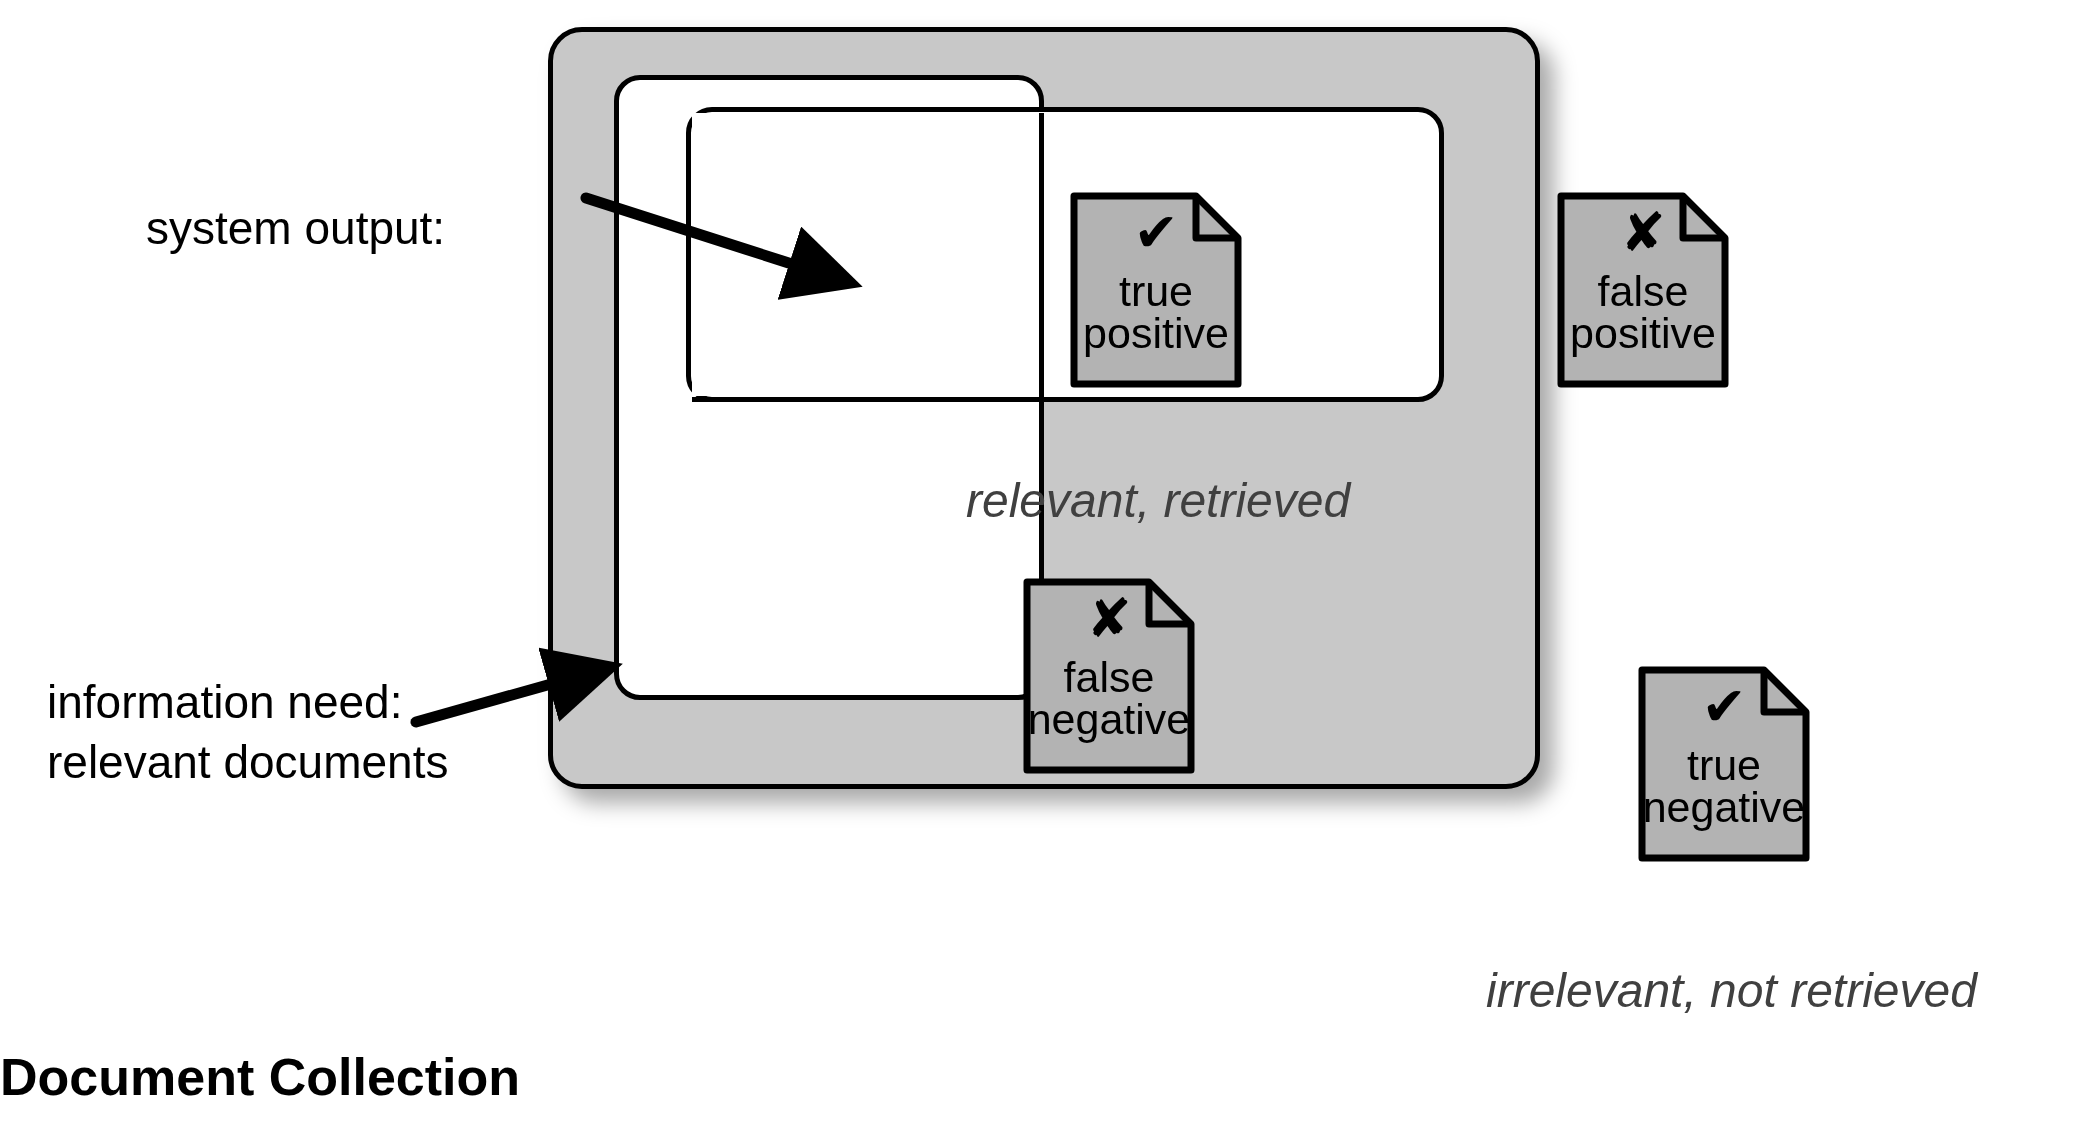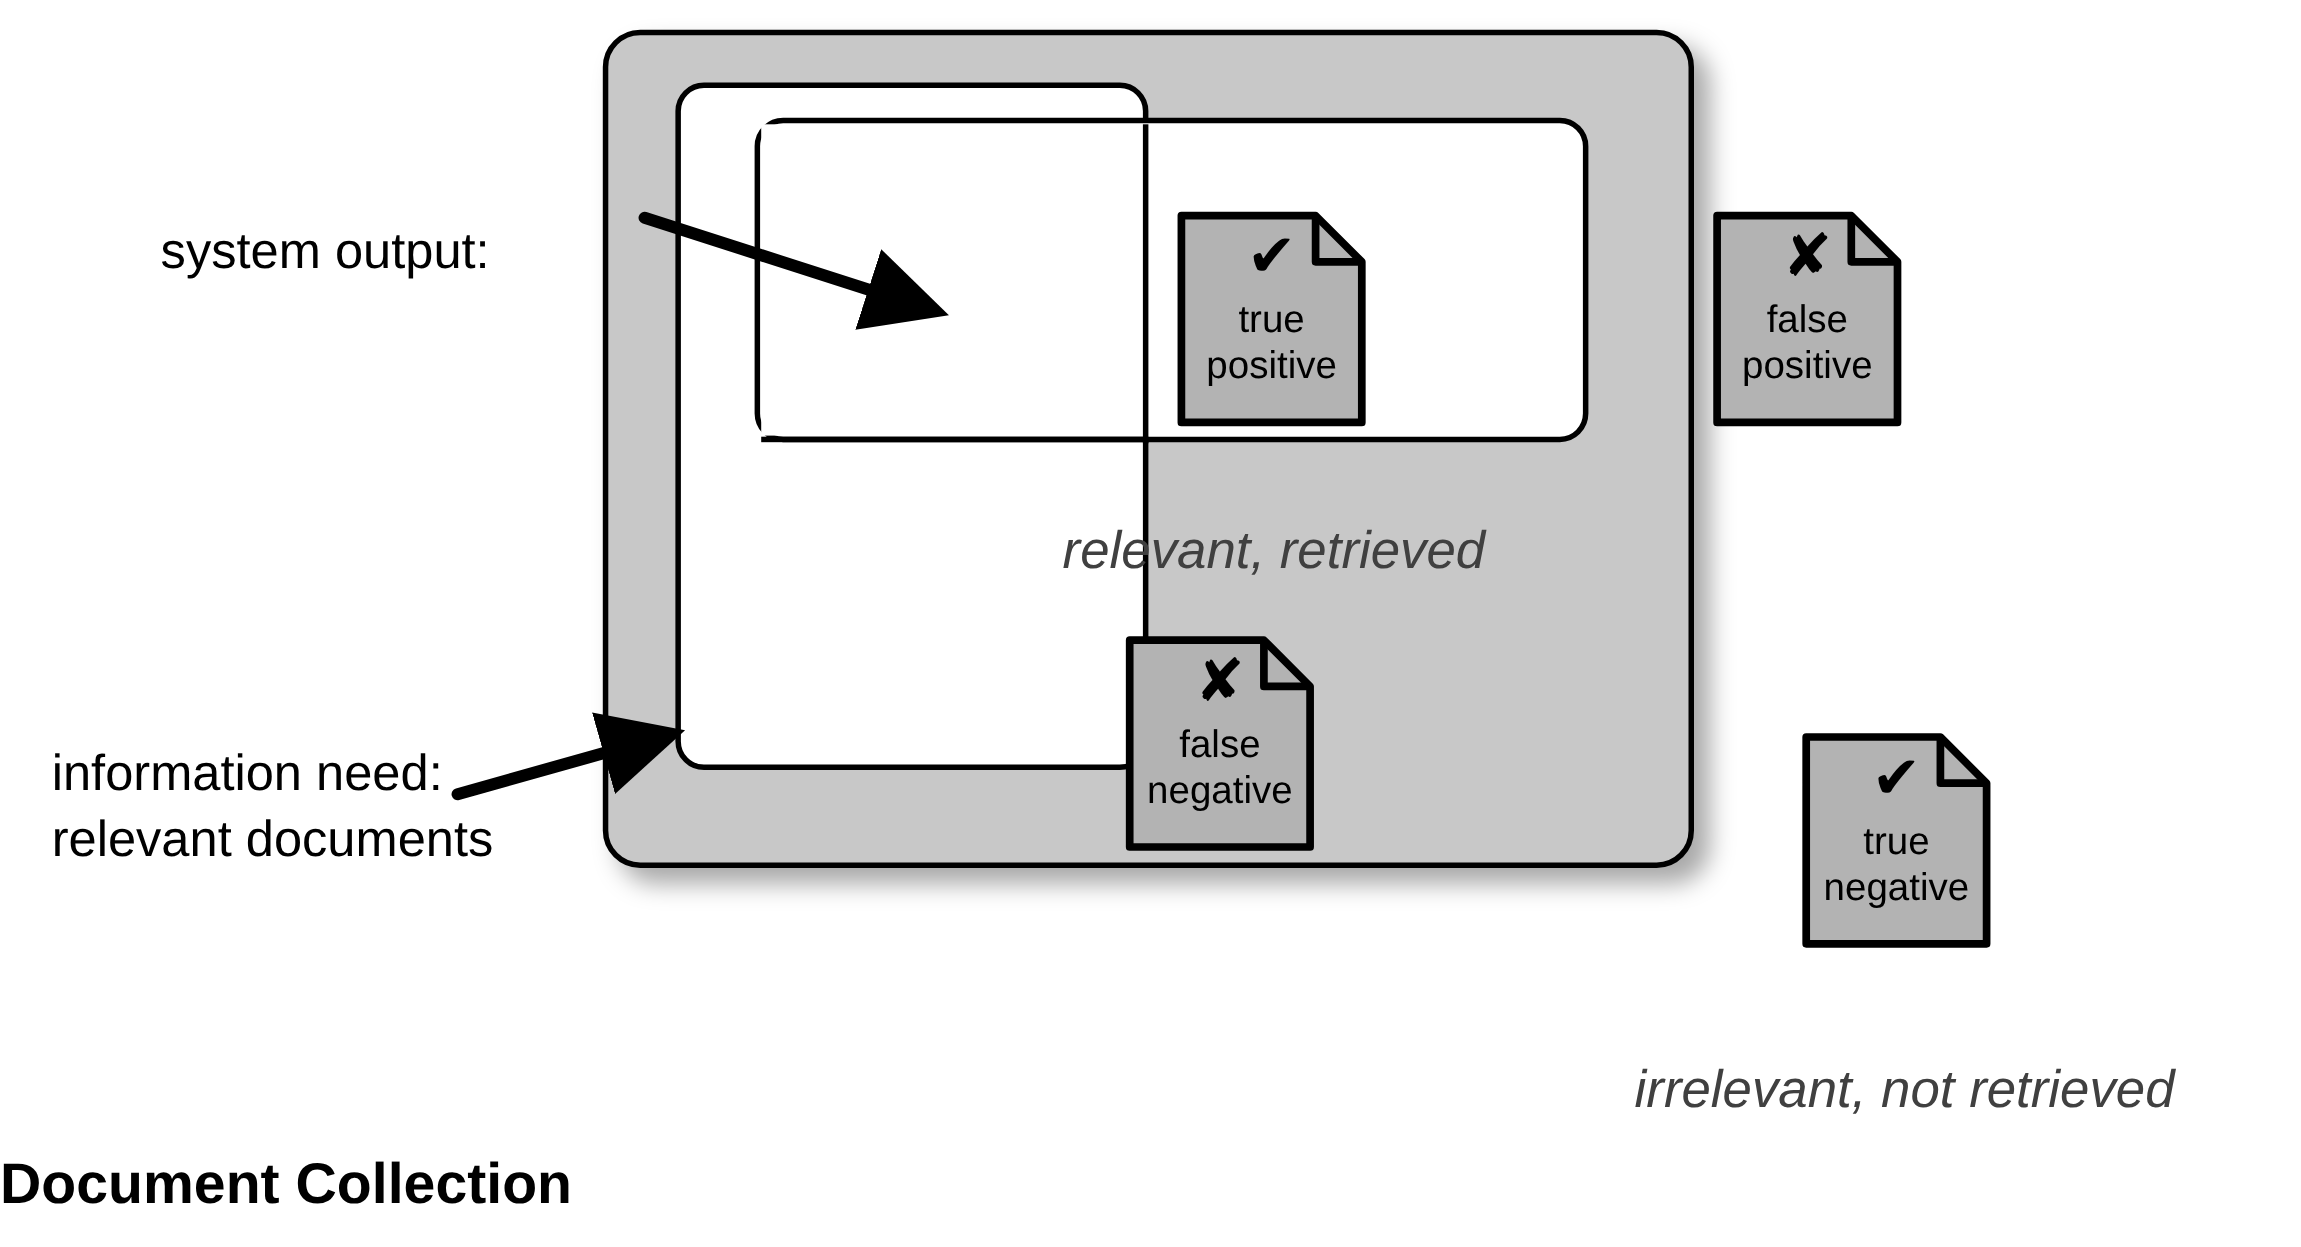--- a/index.html
+++ b/index.html
@@ -59,21 +59,21 @@
   .doc svg{display:block;width:100%;height:100%;overflow:visible;}
   .doc .glyph{
     position:absolute;left:0;right:0;top:14px;
     text-align:center;
     font-size:54px;line-height:54px;font-weight:700;color:#000;
     font-family:"DejaVu Sans", sans-serif;
   }
   .doc .caption{
     position:absolute;left:0;right:0;top:78px;
     text-align:center;color:#000;
-    font-size:35px;line-height:42px;
+    font-size:43px;line-height:42px;
     font-family:"Liberation Sans", sans-serif;
   }
 
   .doc-tp{left:1070px;top:192px;}
   .doc-fp{left:1557px;top:192px;}
   .doc-fn{left:1023px;top:578px;}
   .doc-tn{left:1638px;top:666px;}
 
   
   .qcap{

